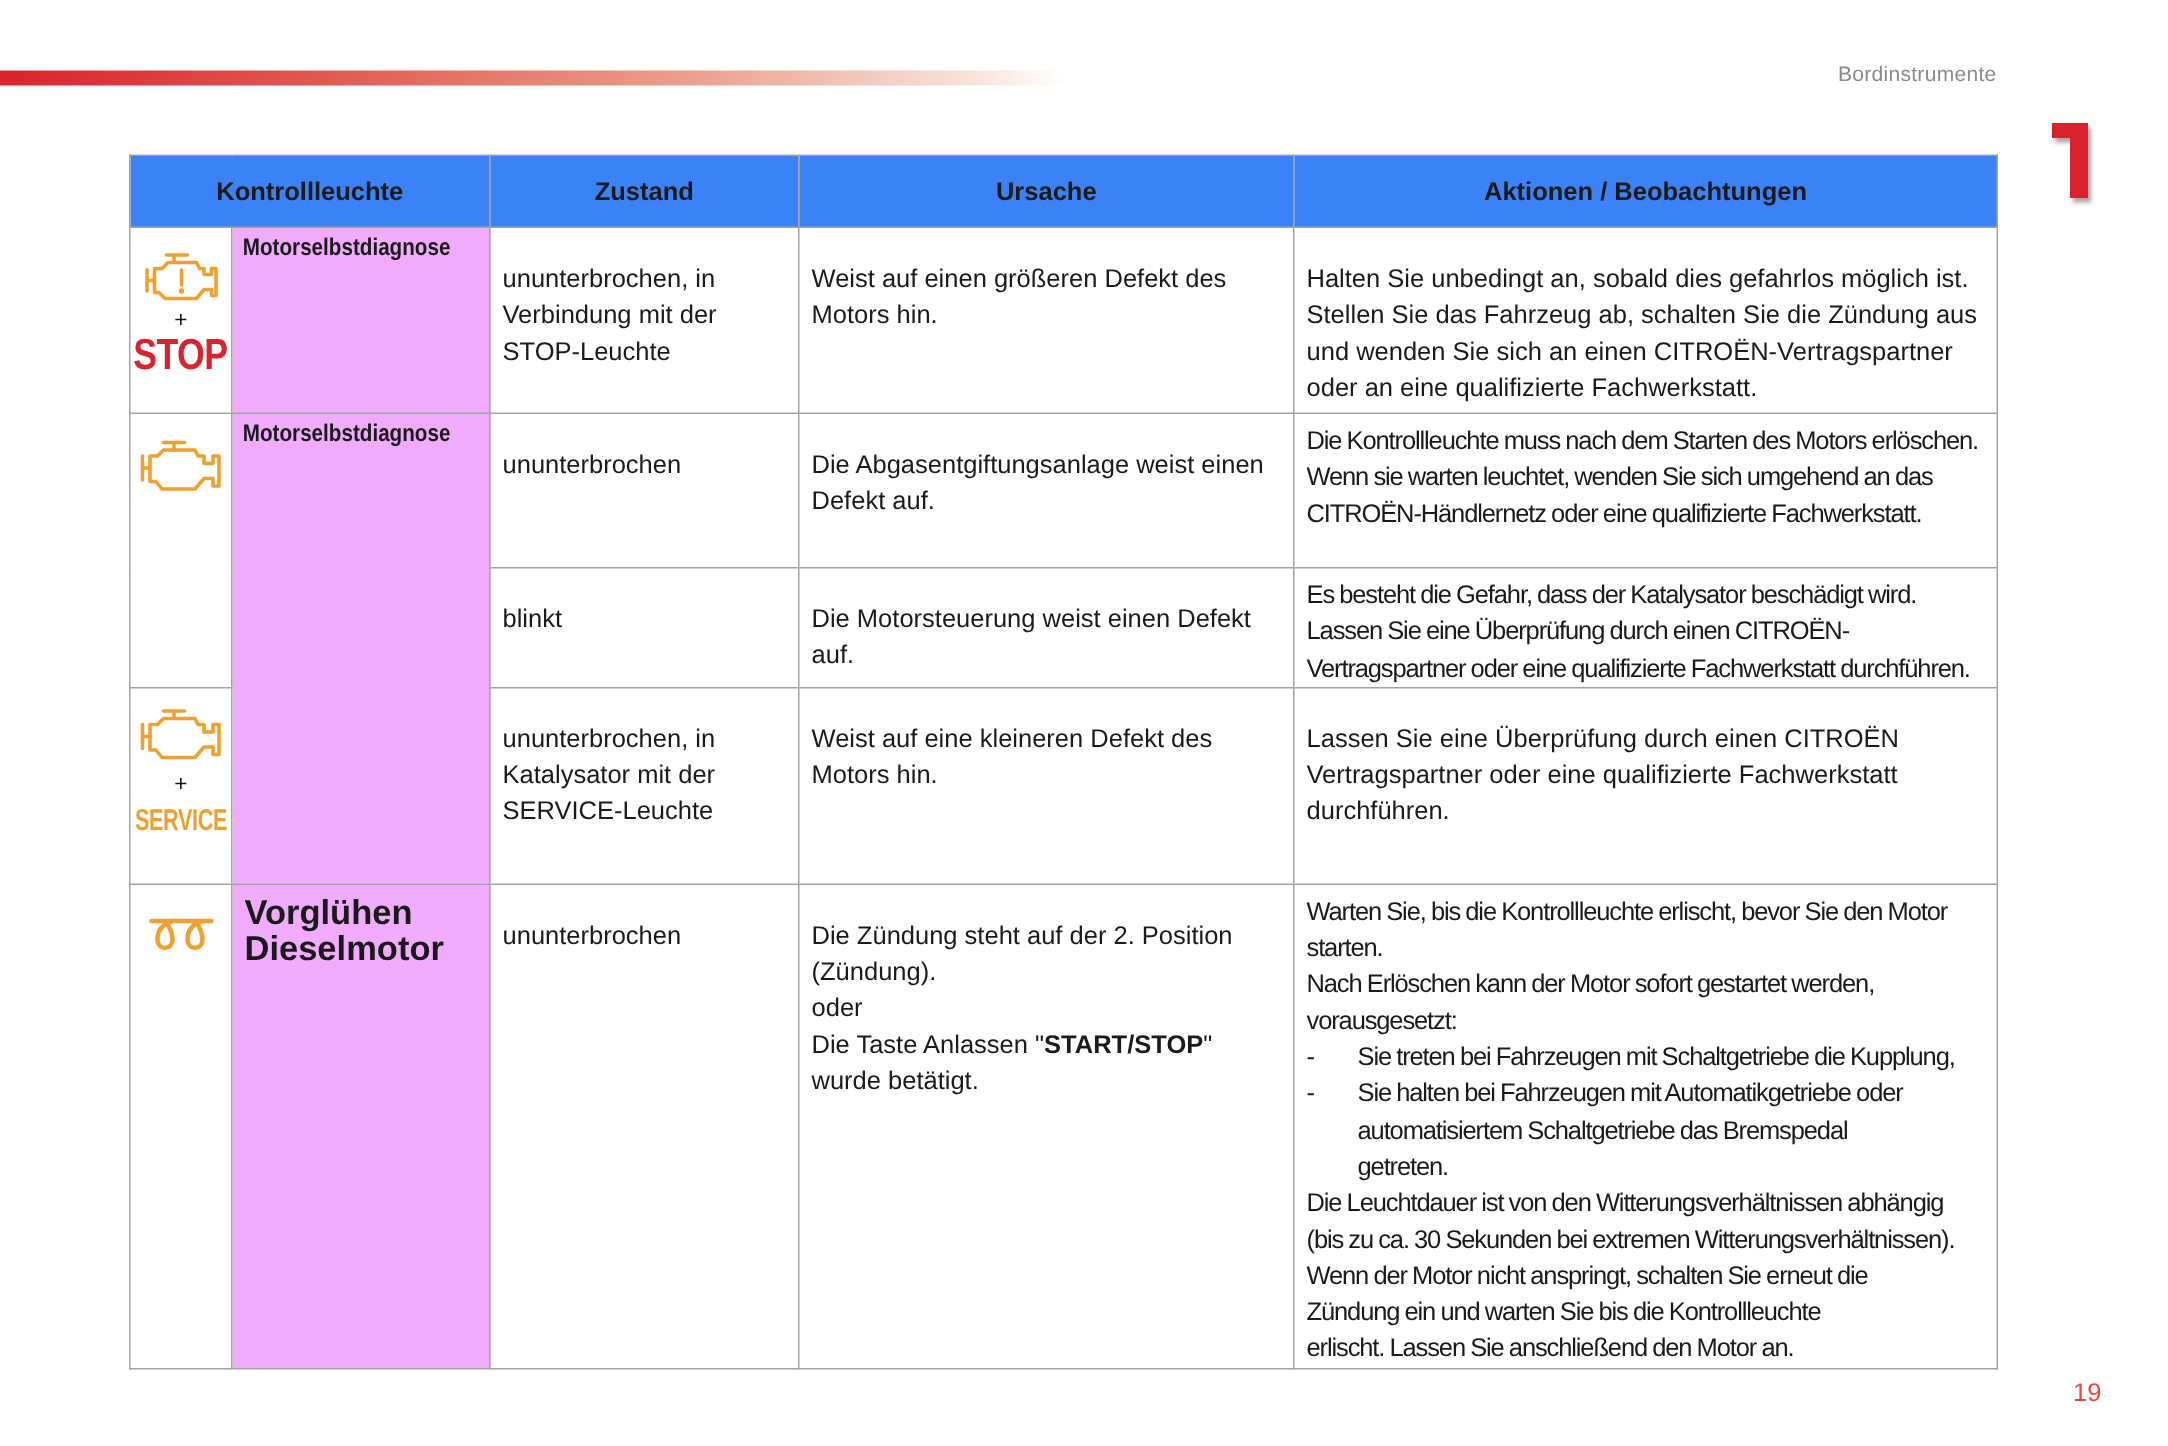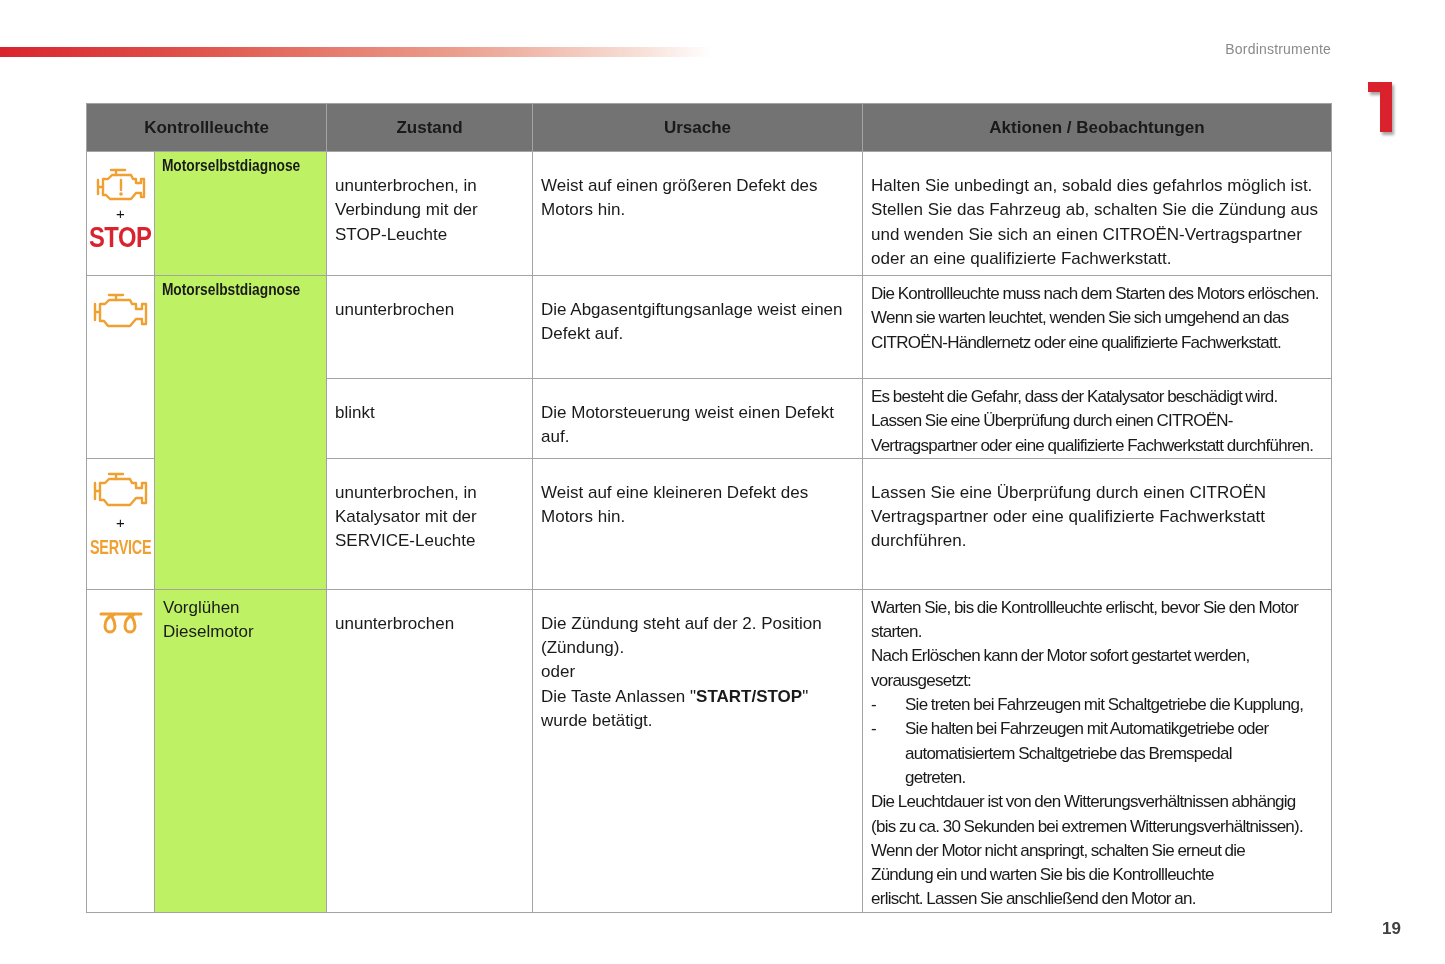--- a/index.html
+++ b/index.html
@@ -15,42 +15,42 @@
   }
   .section-title {
     position: absolute; right: 114px; top: 41px;
     font-size: 14px; color: #8a8a8a; letter-spacing: 0.2px;
   }
   .chapter-num {
     position: absolute; left: 1366px; top: 78px; width: 34px; height: 60px;
   }
   .page-num {
     position: absolute; left: 1382px; top: 919px;
-    font-size: 17px; font-weight: bold; color: #404040;
+    font-size: 17px; font-weight: normal; color: #ef4444;
   }
 
   table.main {
     position: absolute; left: 86px; top: 103px; width: 1246px; height: 799px;
     border-collapse: collapse; table-layout: fixed;
   }
   table.main td, table.main th {
     border: 1.5px solid #a3a3a3; vertical-align: top; padding: 0;
   }
   th {
-    background: #737373; height: 47px; font-weight: bold; font-size: 17px;
+    background: #3b82f6; height: 47px; font-weight: bold; font-size: 17px;
     text-align: center; vertical-align: middle !important; color: #1a1a1a;
   }
   .c-icon { width: 67px; text-align: center; background: #fff; }
-  .c-name { width: 171px; background: #bef264; }
+  .c-name { width: 171px; background: #f0abfc; }
   .cell { padding: 6px 8px 0 8px; font-size: 17px; line-height: 24.3px; margin-top: 16px; }
   .name-cond {
     font-weight: bold; font-size: 16px; padding: 5px 8px 0 8px;
     transform: scaleX(0.86); transform-origin: left top; white-space: nowrap;
   }
-  .name-bold { font-weight: normal; font-size: 17px; line-height: 24.3px; padding: 6px 8px 0 8px; }
+  .name-bold { font-weight: bold; font-size: 23px; line-height: 24.3px; padding: 6px 8px 0 8px; }
   .narrow {
     font-size: 17px; line-height: 24.3px; padding: 6px 8px 0 8px;
     letter-spacing: -0.75px; word-spacing: -0.5px;
   }
   .bullet { display: flex; }
   .bullet .dash { width: 34px; flex: none; }
   .icon-wrap { display: flex; flex-direction: column; align-items: center; padding-top: 10px; }
   .plus { font-size: 15px; line-height: 16px; color: #111; }
   .stop-label {
     font-weight: bold; color: #d9232e; font-size: 29px; line-height: 30px;

